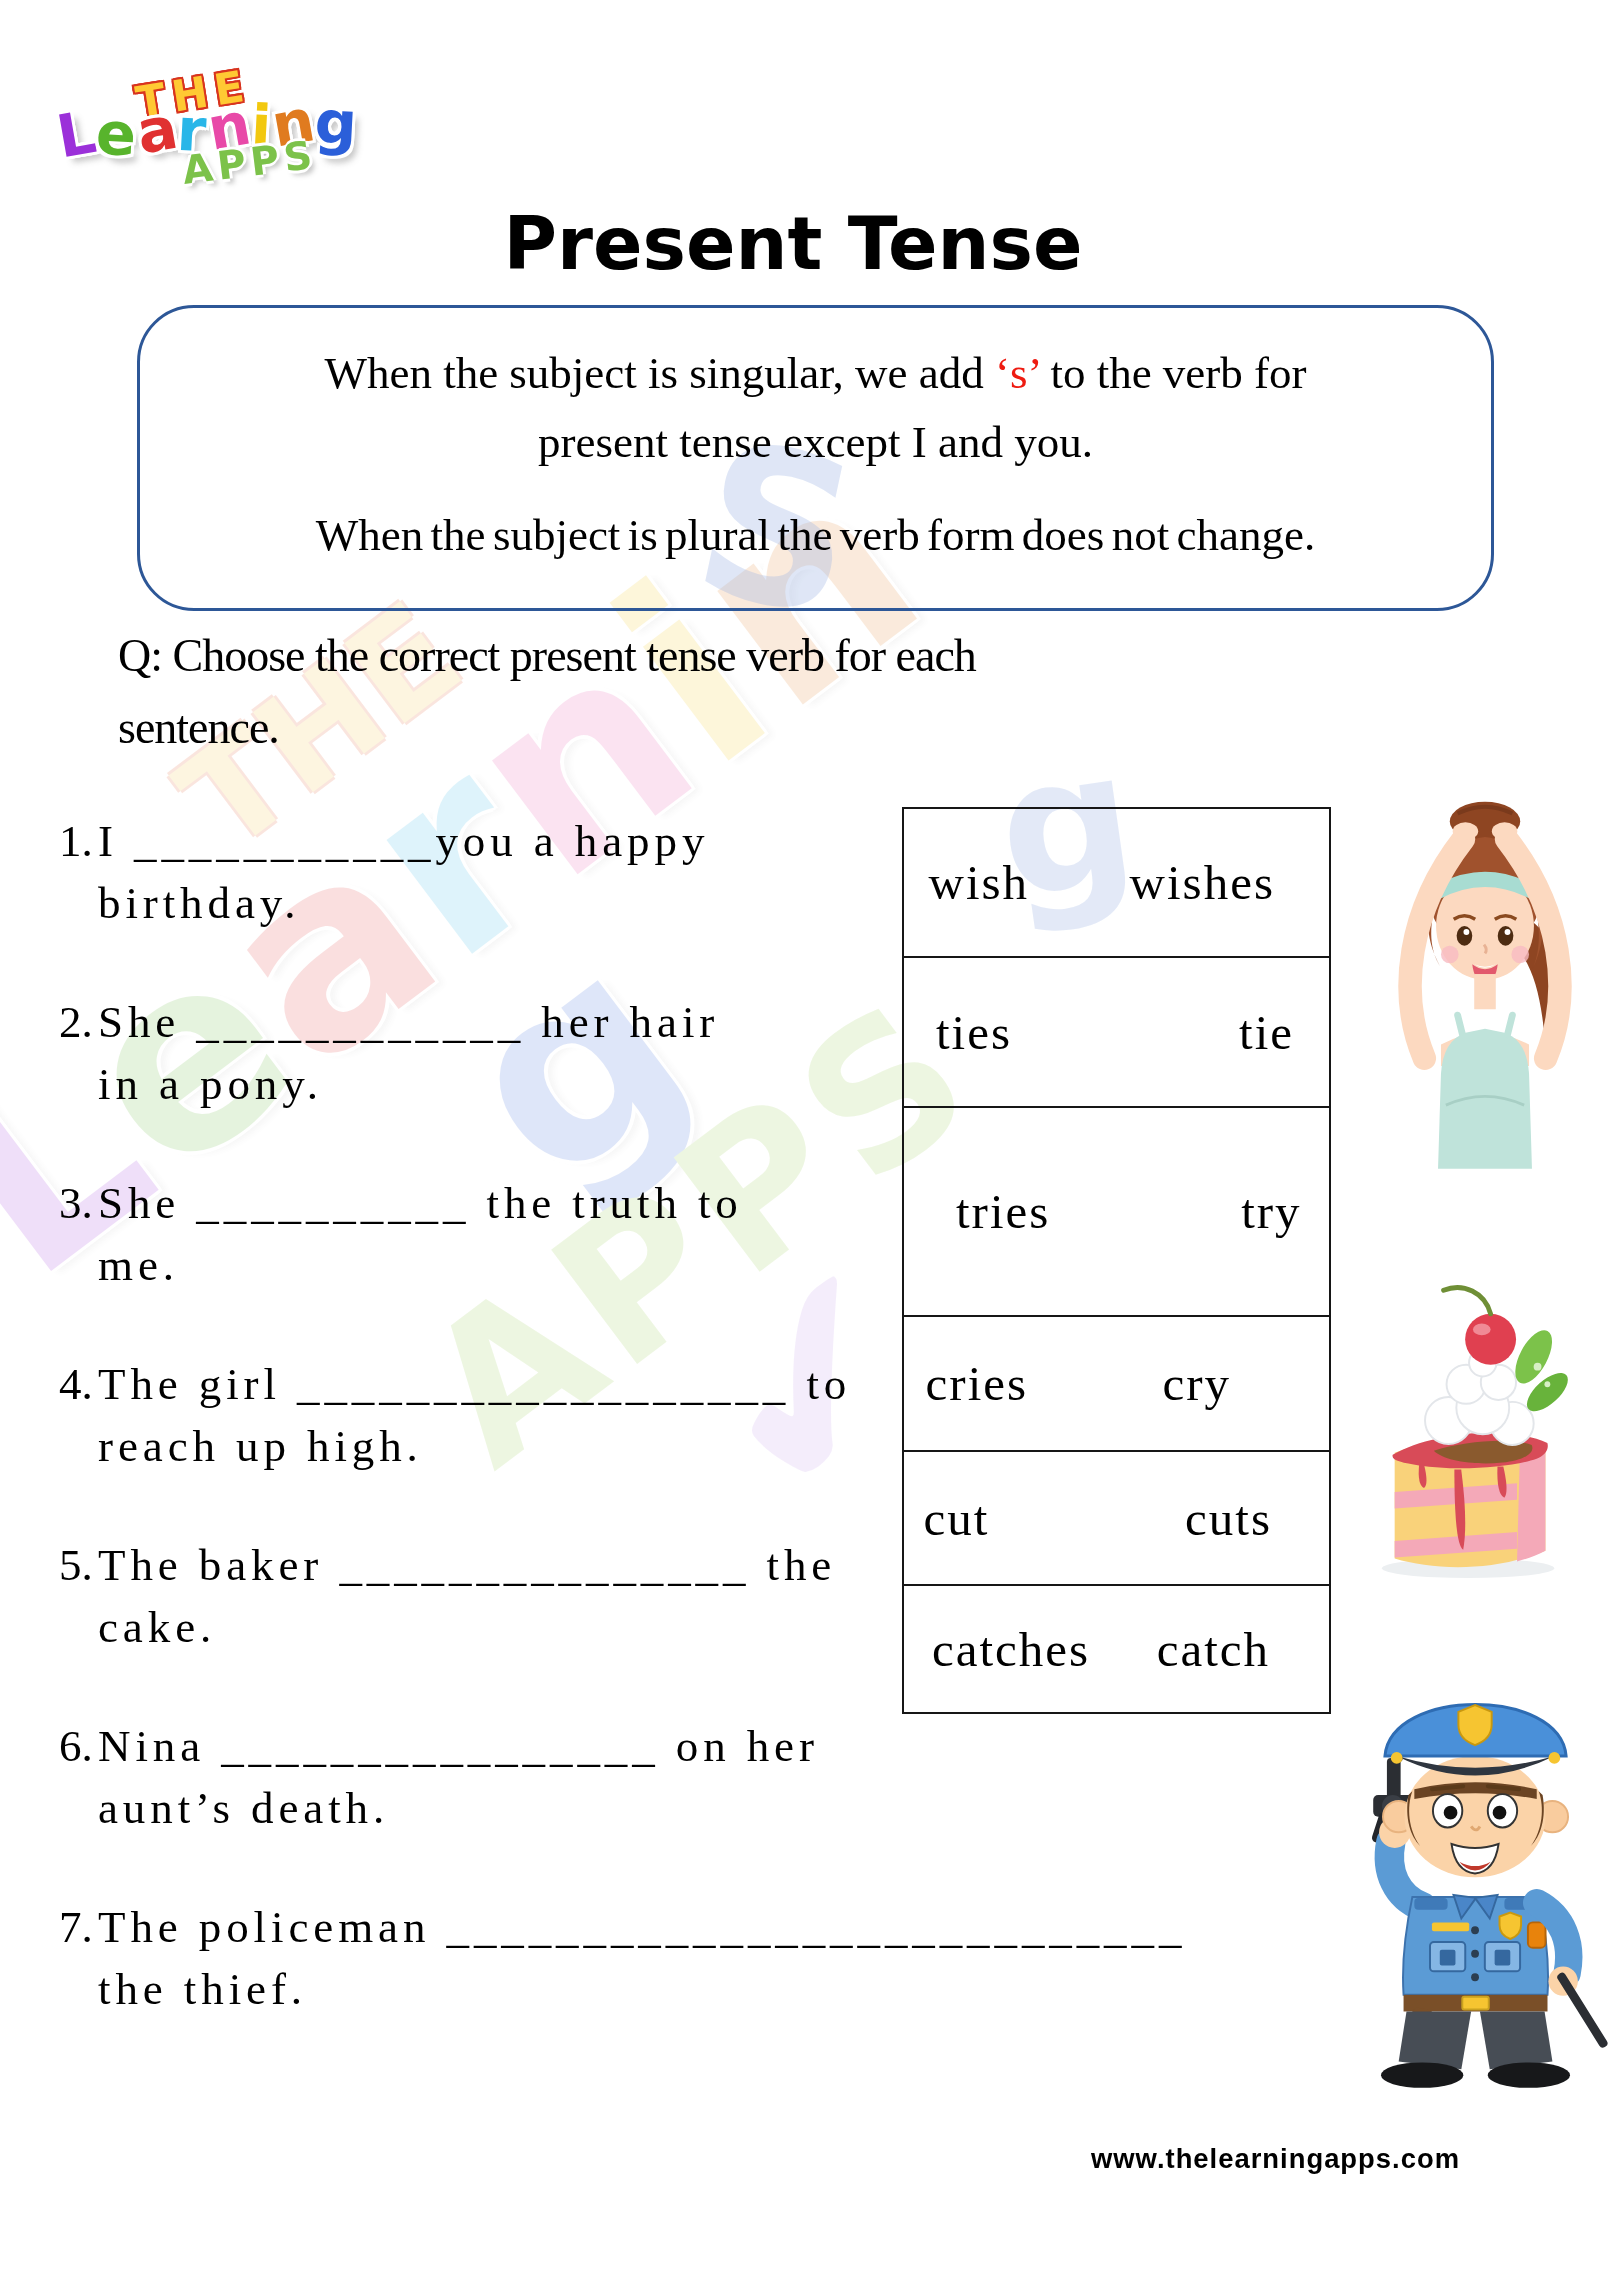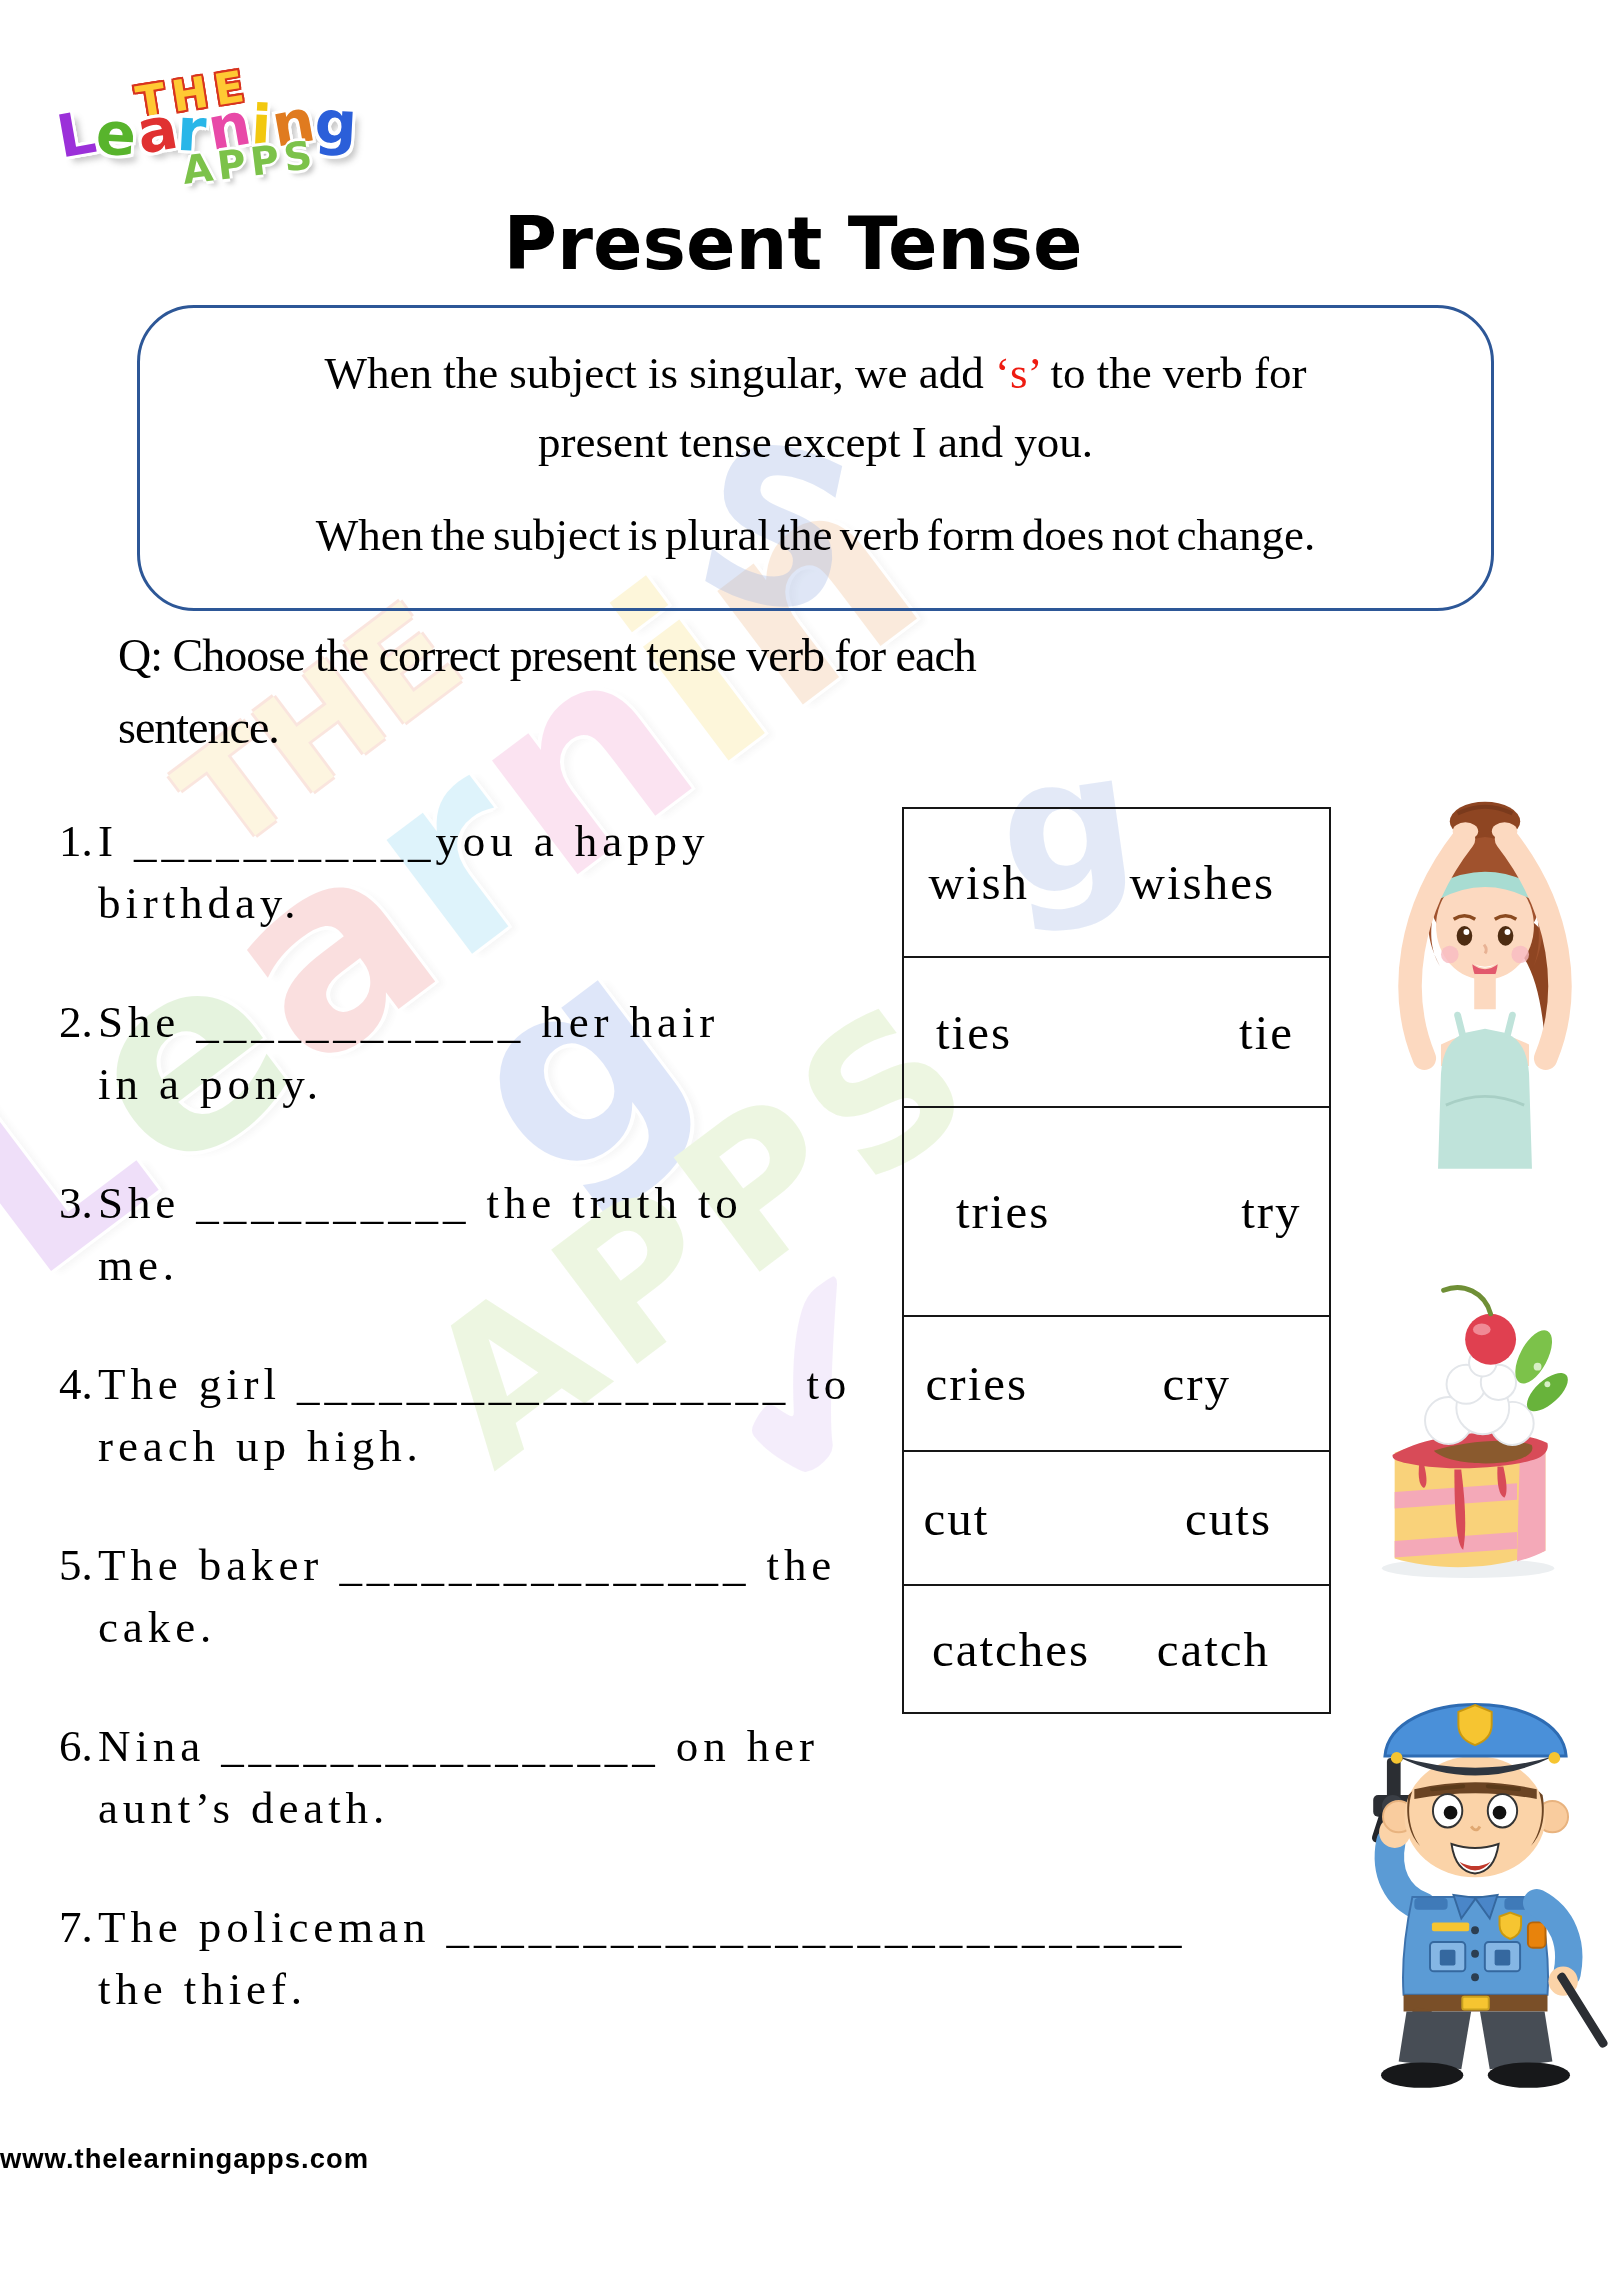--- a/index.html
+++ b/index.html
@@ -70,21 +70,21 @@
   .r4{padding:0 57px 0 19.6px}
   .r5{padding:0 98px 0 21.6px}
   .r6{padding:0 59px 0 21.6px}
 
   
   .img-woman{position:absolute;left:1348px;top:782px;width:274px;height:387px;}
   .img-cake{position:absolute;left:1365px;top:1257px;width:214px;height:325px;}
   .img-police{position:absolute;left:1336px;top:1650px;width:282px;height:439px;}
 
   
-  .footer{position:absolute;left:0;top:2143px;width:1460px;text-align:left;
+  .footer{position:absolute;left:0;top:2143px;width:1460px;text-align:right;
           font-family:"Liberation Sans",sans-serif;font-weight:bold;font-size:27.4px;letter-spacing:1px;}
 </style>
 </head>
 <body>
 
 <div class="page">
 
   <div class="watermark" aria-hidden="true">
     <div class="wm-the">THE</div>
     <div class="wm-learning"><span class="lg" style="color: rgb(155, 48, 217);">L</span><span class="lg" style="color: rgb(88, 180, 44);">e</span><span class="lg" style="color: rgb(224, 49, 49);">a</span><span class="lg" style="color: rgb(41, 182, 232);">r</span><span class="lg" style="color: rgb(232, 73, 168);">n</span><span class="lg" style="color: rgb(242, 200, 15);">i</span><span class="lg" style="color: rgb(224, 123, 31);">n</span><span class="lg" style="color: rgb(43, 95, 217);">g</span></div>

